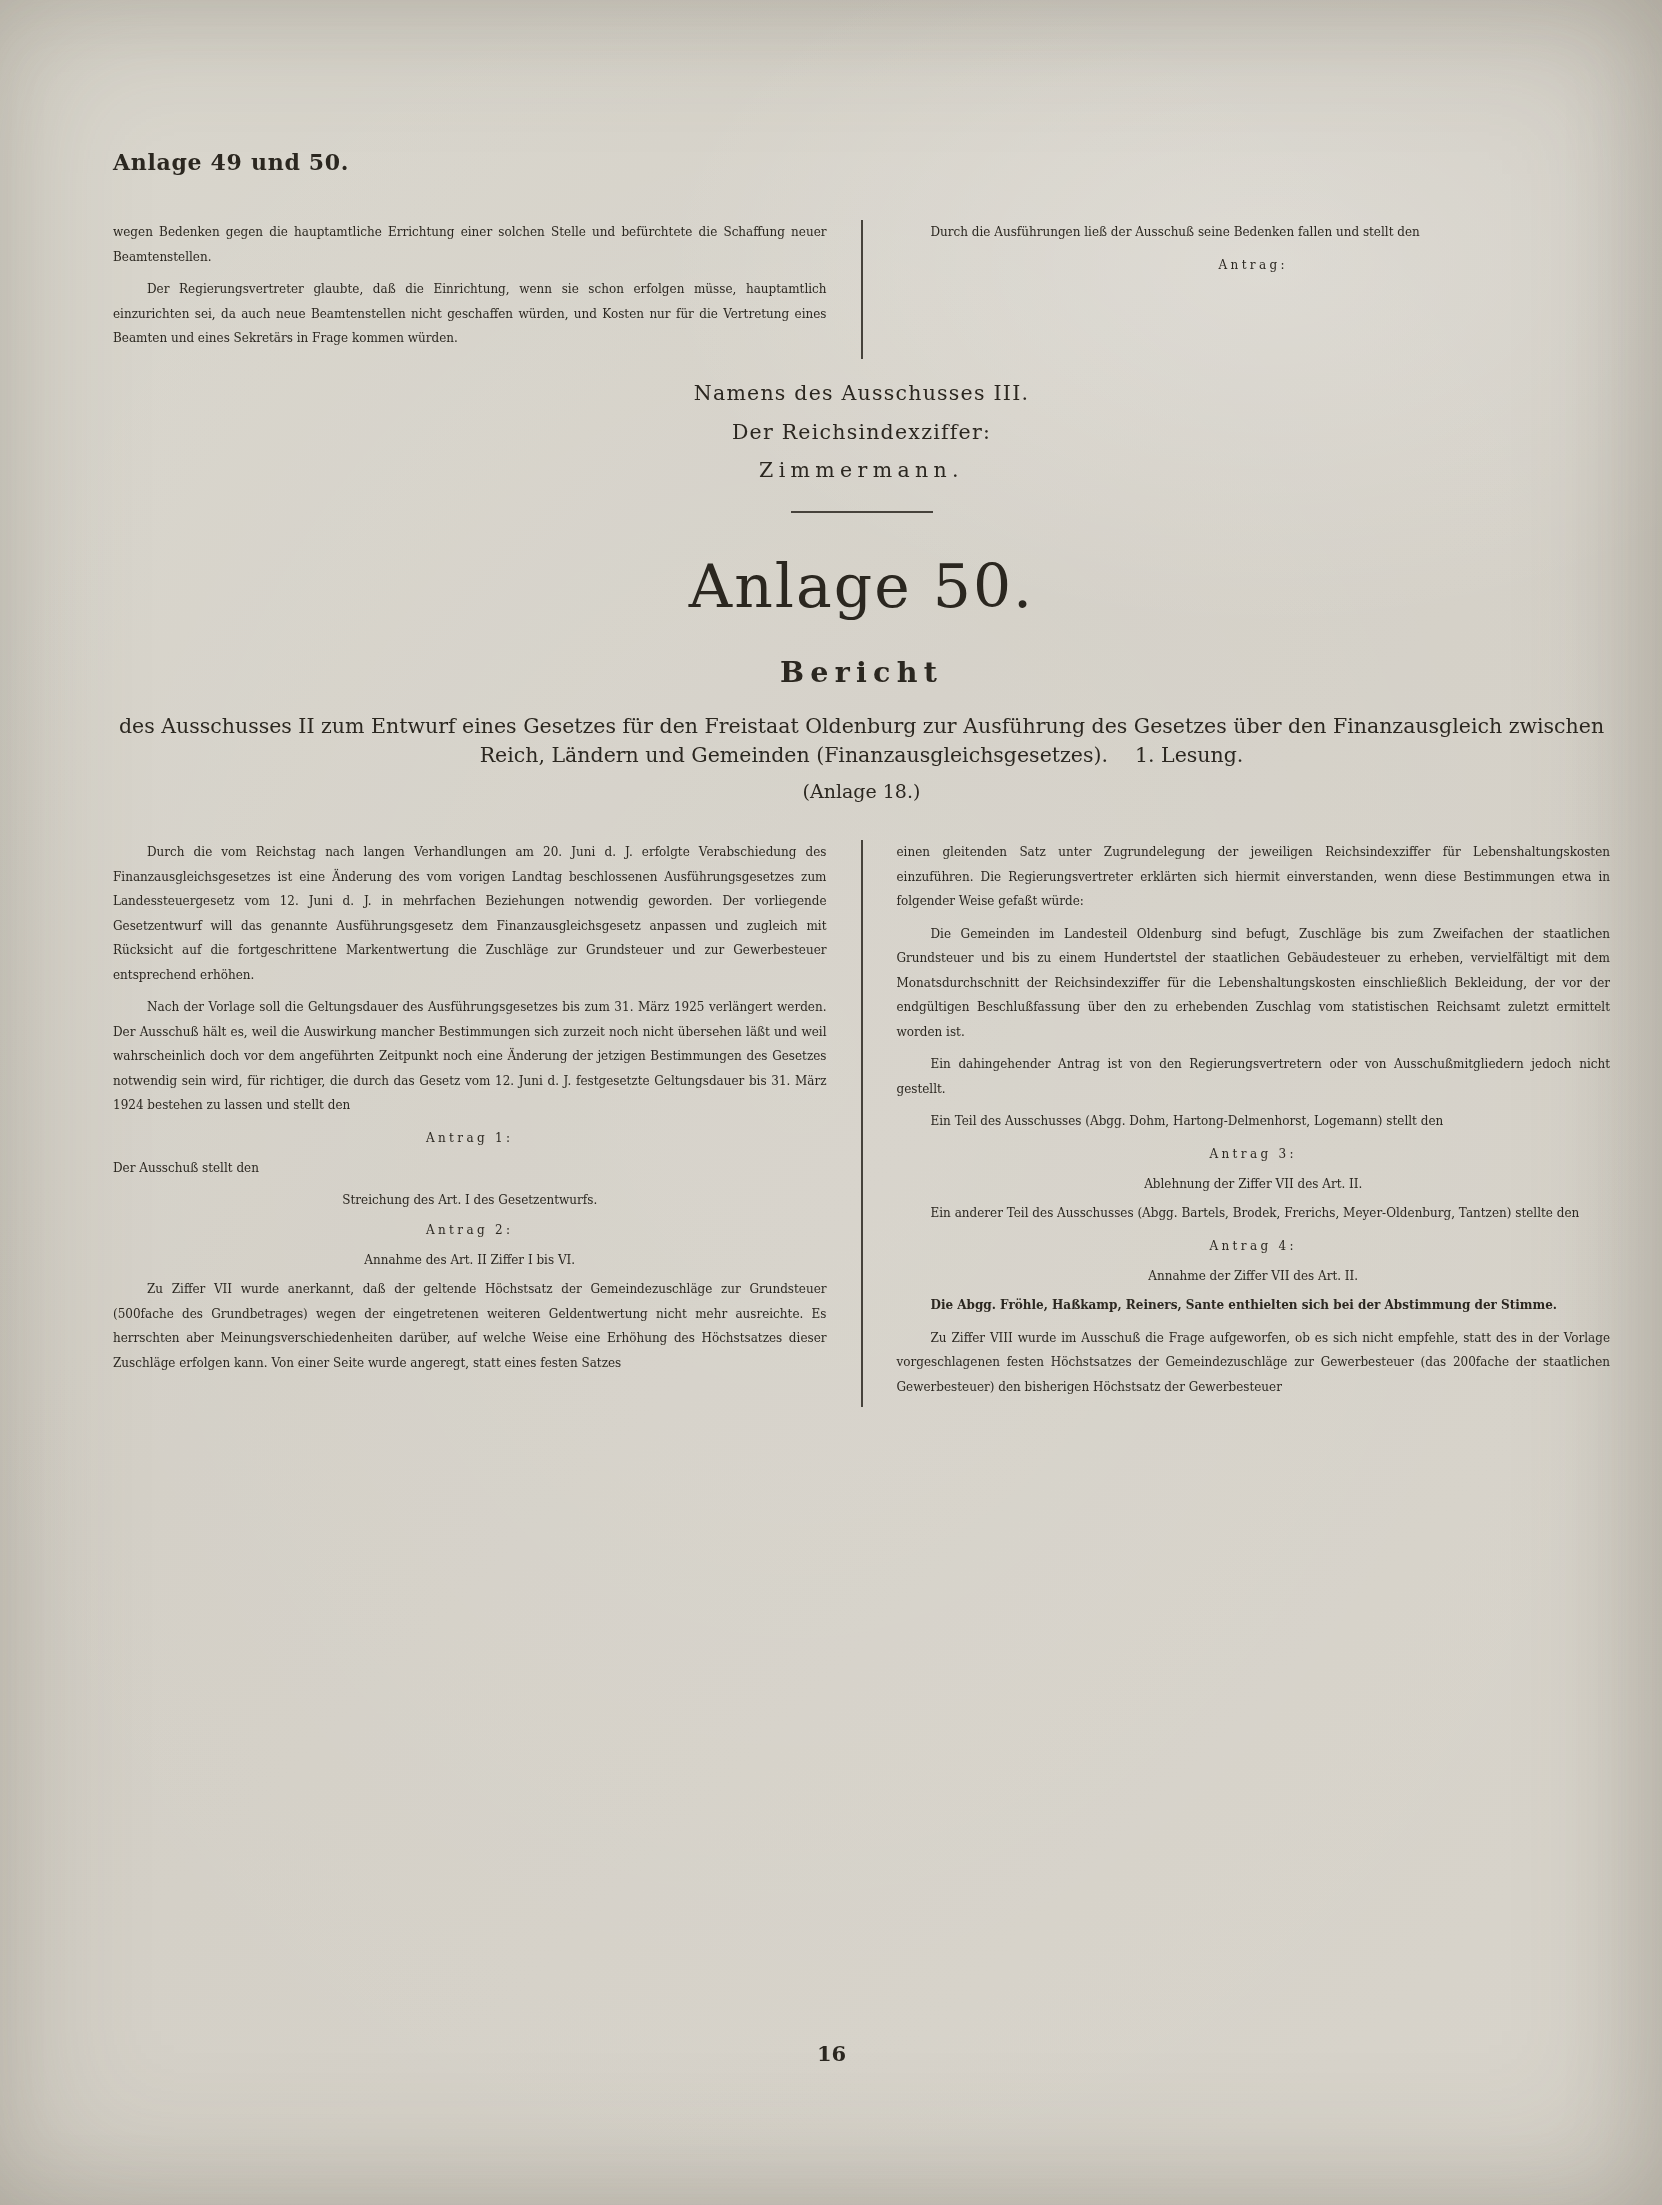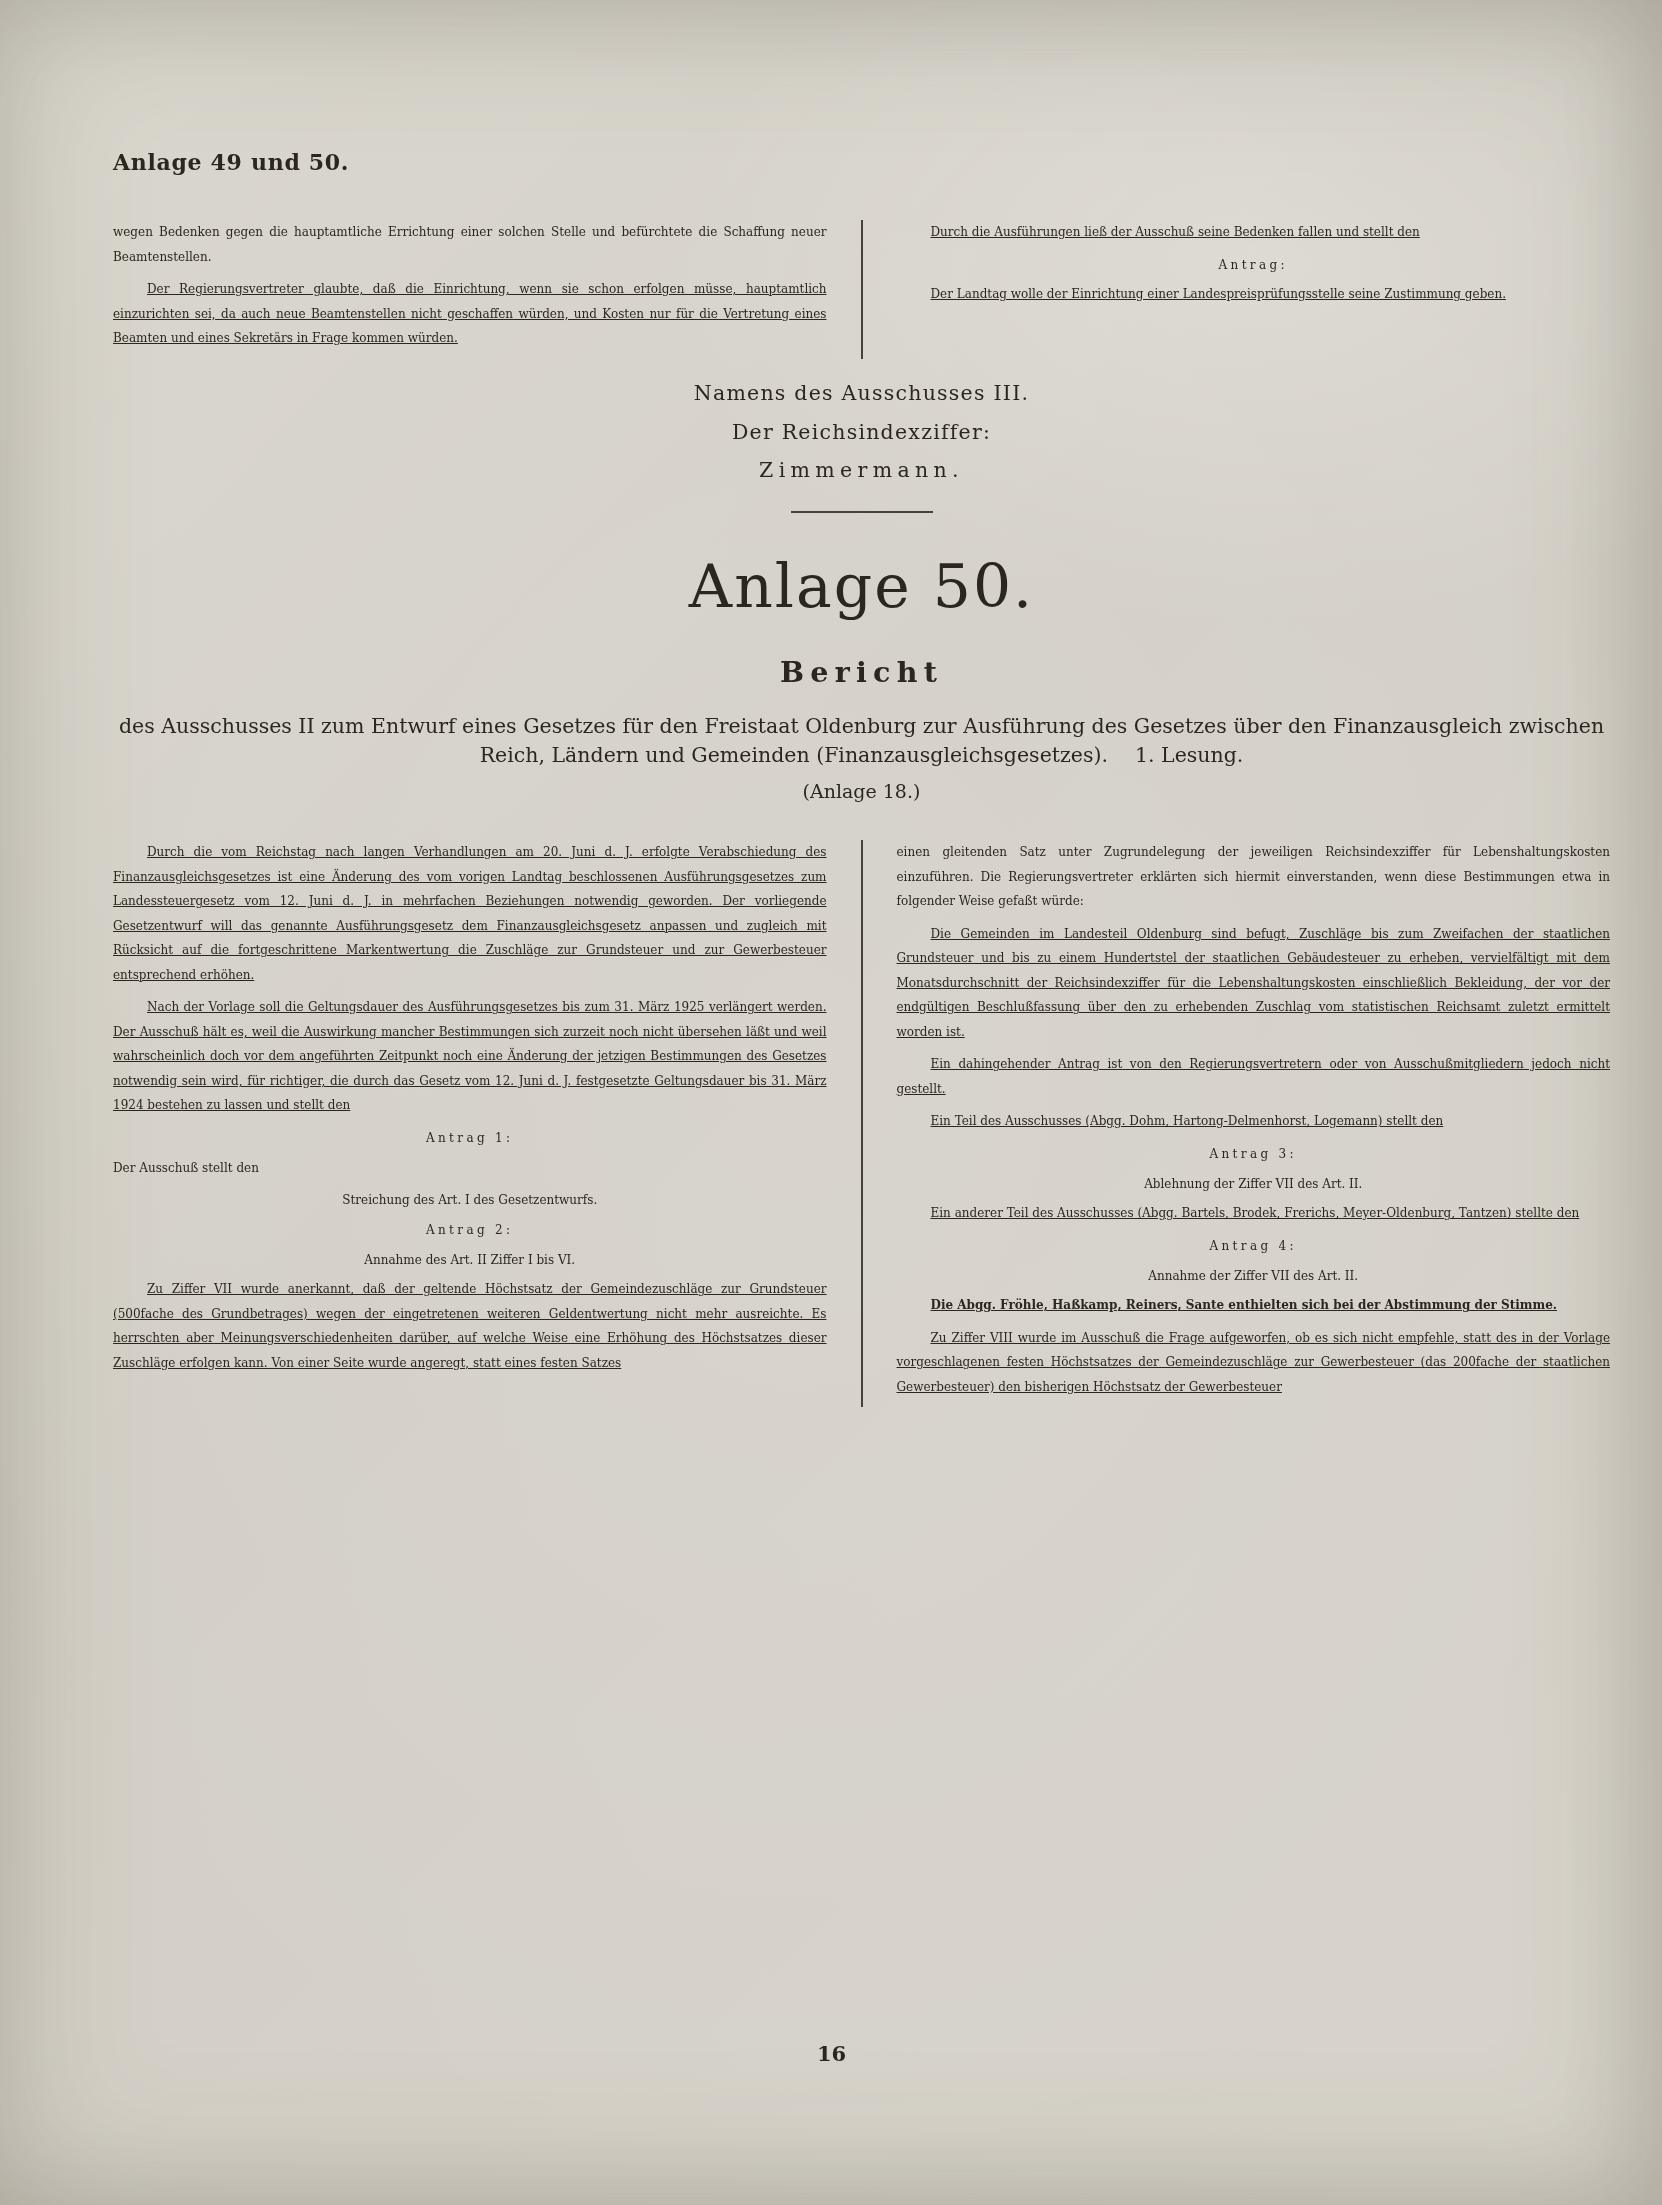--- a/index.html
+++ b/index.html
@@ -33,21 +33,21 @@
   .twocol .col { flex: 1 1 0; min-width: 0; }
   .vrule {
     width: 2px;
     background: #46423b;
     margin: 0 34px;
     flex: 0 0 auto;
   }
   .col { font-size: 12px; line-height: 24.5px; }
   .blk { margin: 0 0 8px 0; }
   .para { text-align: justify; }
-  .indent { text-indent: 34px; text-decoration: underline; }
+  .indent { text-indent: 34px; }
   .center { text-align: center; margin: 5.3px 0 5.3px 0; }
   .spaced { letter-spacing: 0.28em; }
   .bold { font-weight: bold; }
   .signature { text-align: center; margin-top: 22.5px; font-size: 20.5px; }
   .sig-line { margin: 0 0 14.6px 0; letter-spacing: 0.06em; }
   .sig-line.spaced { letter-spacing: 0.26em; }
   .hr-short {
     width: 142px; height: 2px;
     background: #46423b;
     margin: 29px auto 0 auto;
@@ -95,21 +95,20 @@
 
   <section class="twocol top">
     <div class="col">
         <p class="blk para">wegen Bedenken gegen die hauptamtliche Errichtung einer solchen Stelle und befürchtete die Schaffung neuer Beamten­stellen.</p>
         <p class="blk para indent">Der Regierungsvertreter glaubte, daß die Einrichtung, wenn sie schon erfolgen müsse, hauptamtlich einzurichten sei, da auch neue Beamtenstellen nicht geschaffen würden, und Kosten nur für die Vertretung eines Beamten und eines Sekretärs in Frage kommen würden.</p>
       </div>
     <div class="vrule"></div>
     <div class="col">
         <p class="blk para indent">Durch die Ausführungen ließ der Ausschuß seine Bedenken fallen und stellt den</p>
         <p class="blk center spaced">Antrag:</p>
-        <p class="blk para indent">Der Landtag wolle der Einrichtung einer Landespreisprüfungsstelle seine Zustimmung geben.</p>
       </div>
   </section>
 
   <div class="signature">
     <div class="sig-line">Namens des Ausschusses III.</div>
     <div class="sig-line">Der Reichsindexziffer:</div>
     <div class="sig-line spaced">Zimmermann.</div>
     <div class="hr-short"></div>
   </div>
 

